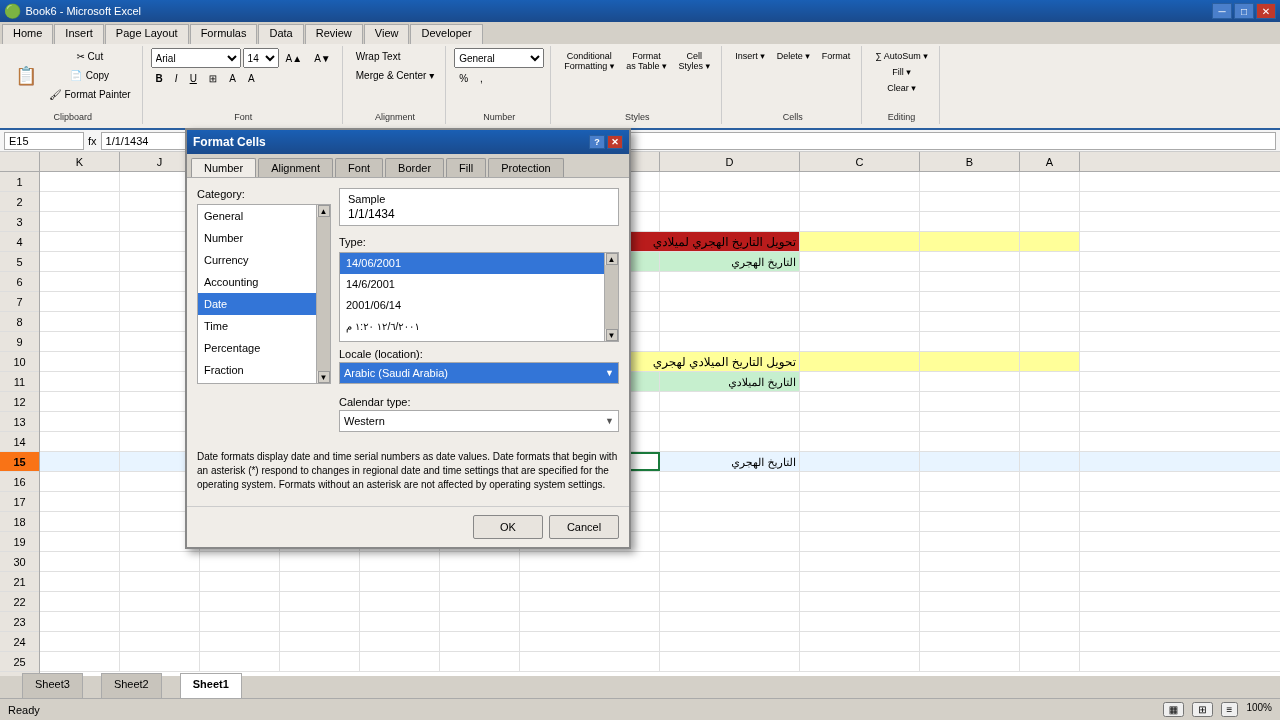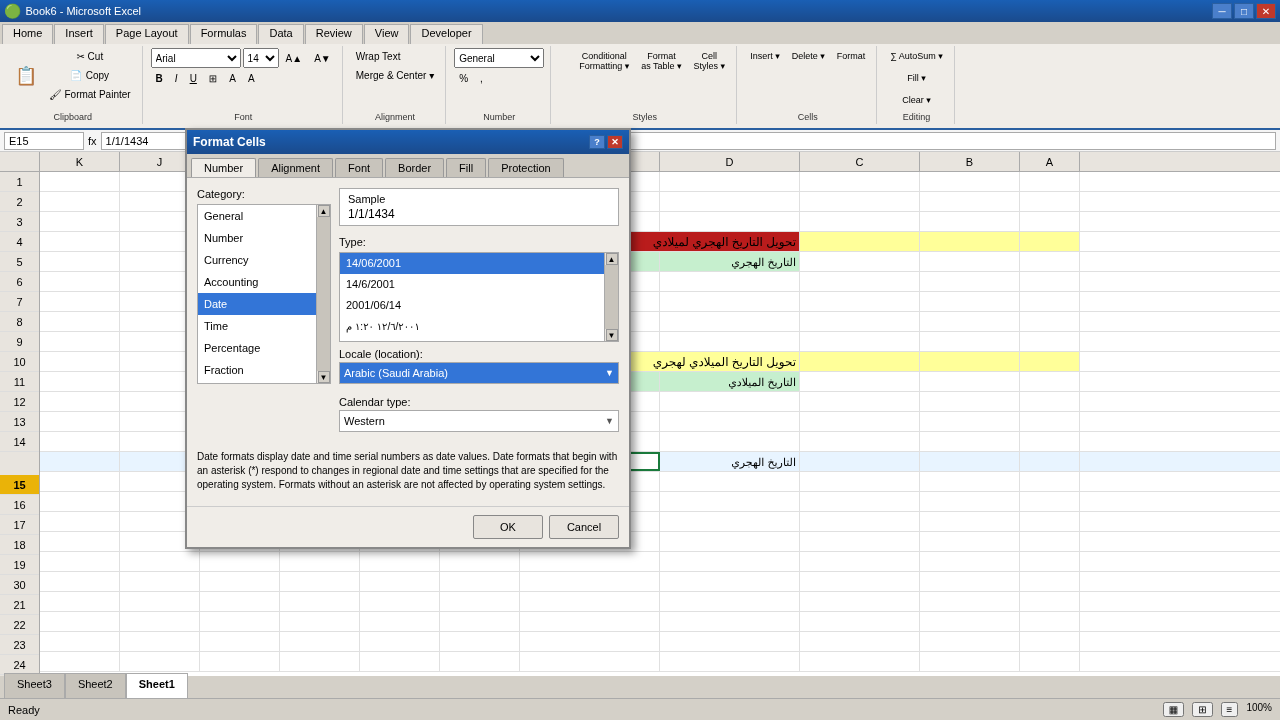--- a/index.html
+++ b/index.html
@@ -432,20 +432,21 @@
     }
     .sheet-tab {
       padding: 2px 12px;
       background: #c8c4bc;
       border: 1px solid #aaa;
       border-bottom: none;
       cursor: pointer;
       font-size: 11px;
       height: 28px;
       line-height: 16px;
+      margin-left: 18px;
     }
     .sheet-tab.active {
       background: white;
       font-weight: bold;
     }
 
     
     .excel-main {
       display: flex;
       flex-direction: column;
@@ -533,38 +534,38 @@
           <div style="display:flex;gap:2px;">
             <button class="ribbon-btn">%</button>
             <button class="ribbon-btn">,</button>
           </div>
         </div>
         <div class="ribbon-group-label">Number</div>
       </div>
 
       <div class="ribbon-group">
         <div style="display:flex;gap:2px;">
-          <button class="ribbon-btn" style="font-size:9px;margin-left:15px;">Conditional<br>Formatting ▾</button>
+          <button class="ribbon-btn" style="font-size:9px;">Conditional<br>Formatting ▾</button>
           <button class="ribbon-btn" style="font-size:9px;">Format<br>as Table ▾</button>
           <button class="ribbon-btn" style="font-size:9px;">Cell<br>Styles ▾</button>
         </div>
         <div class="ribbon-group-label">Styles</div>
       </div>
 
       <div class="ribbon-group">
         <div style="display:flex;gap:2px;">
           <button class="ribbon-btn" style="font-size:9px;">Insert ▾</button>
           <button class="ribbon-btn" style="font-size:9px;">Delete ▾</button>
           <button class="ribbon-btn" style="font-size:9px;">Format</button>
         </div>
         <div class="ribbon-group-label">Cells</div>
       </div>
 
       <div class="ribbon-group">
-        <div style="display:flex;gap:6px;flex-direction:column;">
+        <div style="display:flex;gap:0;flex-direction:column;">
           <button class="ribbon-btn" style="font-size:9px;">∑ AutoSum ▾</button>
           <button class="ribbon-btn" style="font-size:9px;">Fill ▾</button>
           <button class="ribbon-btn" style="font-size:9px;">Clear ▾</button>
         </div>
         <div class="ribbon-group-label">Editing</div>
       </div>
     </div>
 
     <div class="formula-bar">
       <input class="name-box" value="E15" readonly="" style="">
@@ -599,21 +600,21 @@
           <div class="row-header">5</div>
           <div class="row-header">6</div>
           <div class="row-header">7</div>
           <div class="row-header">8</div>
           <div class="row-header">9</div>
           <div class="row-header">10</div>
           <div class="row-header">11</div>
           <div class="row-header">12</div>
           <div class="row-header">13</div>
           <div class="row-header">14</div>
-          <div class="row-header" style="background:#eab308;font-weight:bold;margin-top:23px;">15</div>
+          <div class="row-header" style="background:#f97316;font-weight:bold;">15</div>
           <div class="row-header">16</div>
           <div class="row-header">17</div>
           <div class="row-header">18</div>
           <div class="row-header">19</div>
           <div class="row-header">30</div>
           <div class="row-header">21</div>
           <div class="row-header">22</div>
           <div class="row-header">23</div>
           <div class="row-header">24</div>
           <div class="row-header">25</div>

